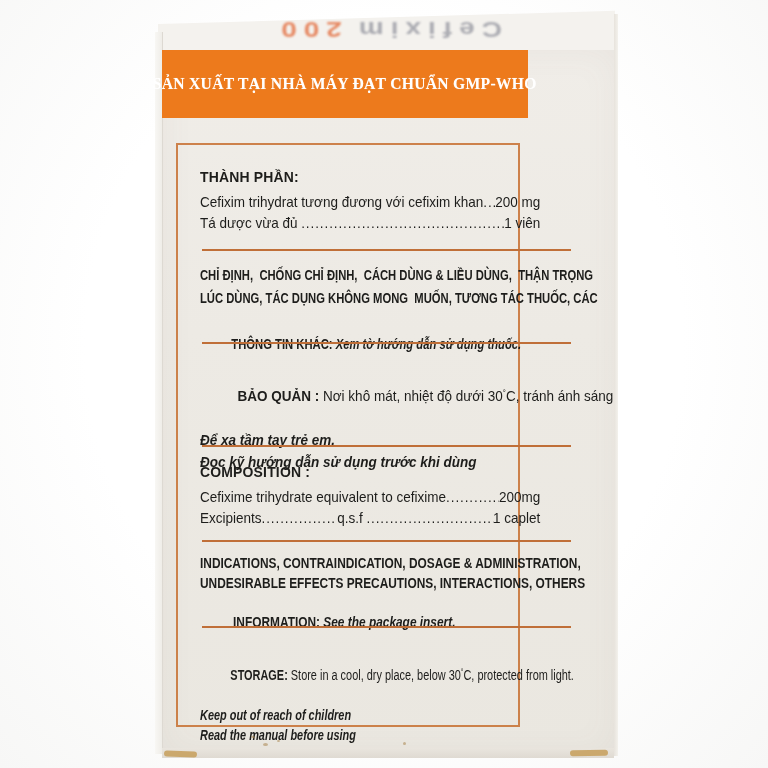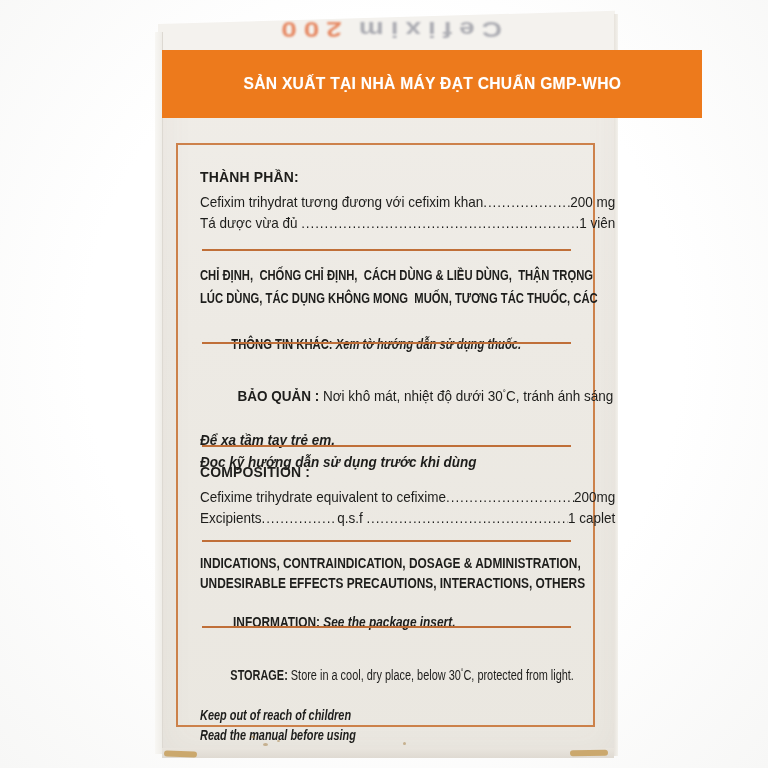--- a/index.html
+++ b/index.html
@@ -27,27 +27,27 @@
         border-left:1px solid #dcd8d1;border-right:1px solid #d8d4cd;
         box-shadow:inset 0 0 34px rgba(120,110,95,.06);}
   .edge-left{position:absolute;left:0;top:24px;width:7px;height:722px;
         background:linear-gradient(90deg,#f8f7f4,#efedE8);border-right:1px solid #ddd9d2;}
   .edge-right{position:absolute;right:0;top:6px;width:4px;height:742px;
         background:linear-gradient(90deg,#e7e3dc,#f3f1ec);}
   .bottom-edge{position:absolute;left:7px;bottom:0;width:452px;height:10px;
         background:linear-gradient(180deg,#e9e5de,#dfdad2);}
 
   
-  .banner{position:absolute;left:7px;top:42px;width:540px;height:68px;background:#ed7a1c;
-        display:flex;align-items:center;justify-content:center;}
+  .banner{position:absolute;left:7px;top:42px;width:366px;height:68px;background:#ed7a1c;
+        display:flex;align-items:center;justify-content:center;font-family:Liberation Serif, serif;}
   .banner-text{color:#ffffff;font-weight:bold;font-size:17px;letter-spacing:.3px;
         transform:scaleX(.92);white-space:nowrap;text-shadow:0 0 1px rgba(255,255,255,.4);}
 
   
-  .frame{position:absolute;left:21px;top:135px;width:419px;height:584px;
+  .frame{position:absolute;left:21px;top:135px;width:344px;height:584px;
         border:2px solid rgba(201,117,58,.9);box-sizing:border-box;padding-left:8px;}
   .sec{position:absolute;left:22px;width:373px;color:#1d1d1b;}
   .divider{position:absolute;left:24px;width:369px;height:2px;background:#c06f38;}
 
   .cond90{transform:scaleX(.90);transform-origin:0 50%;width:111.2%;}
   .cond82{transform:scaleX(.82);transform-origin:0 50%;width:122%;}
   .cond78{transform:scaleX(.78);transform-origin:0 50%;width:128.2%;}
   .cond75{transform:scaleX(.75);transform-origin:0 50%;width:133.3%;}
 
   .h-vi{font-weight:bold;font-size:15.5px;letter-spacing:.2px;margin-bottom:5px;white-space:pre;}

